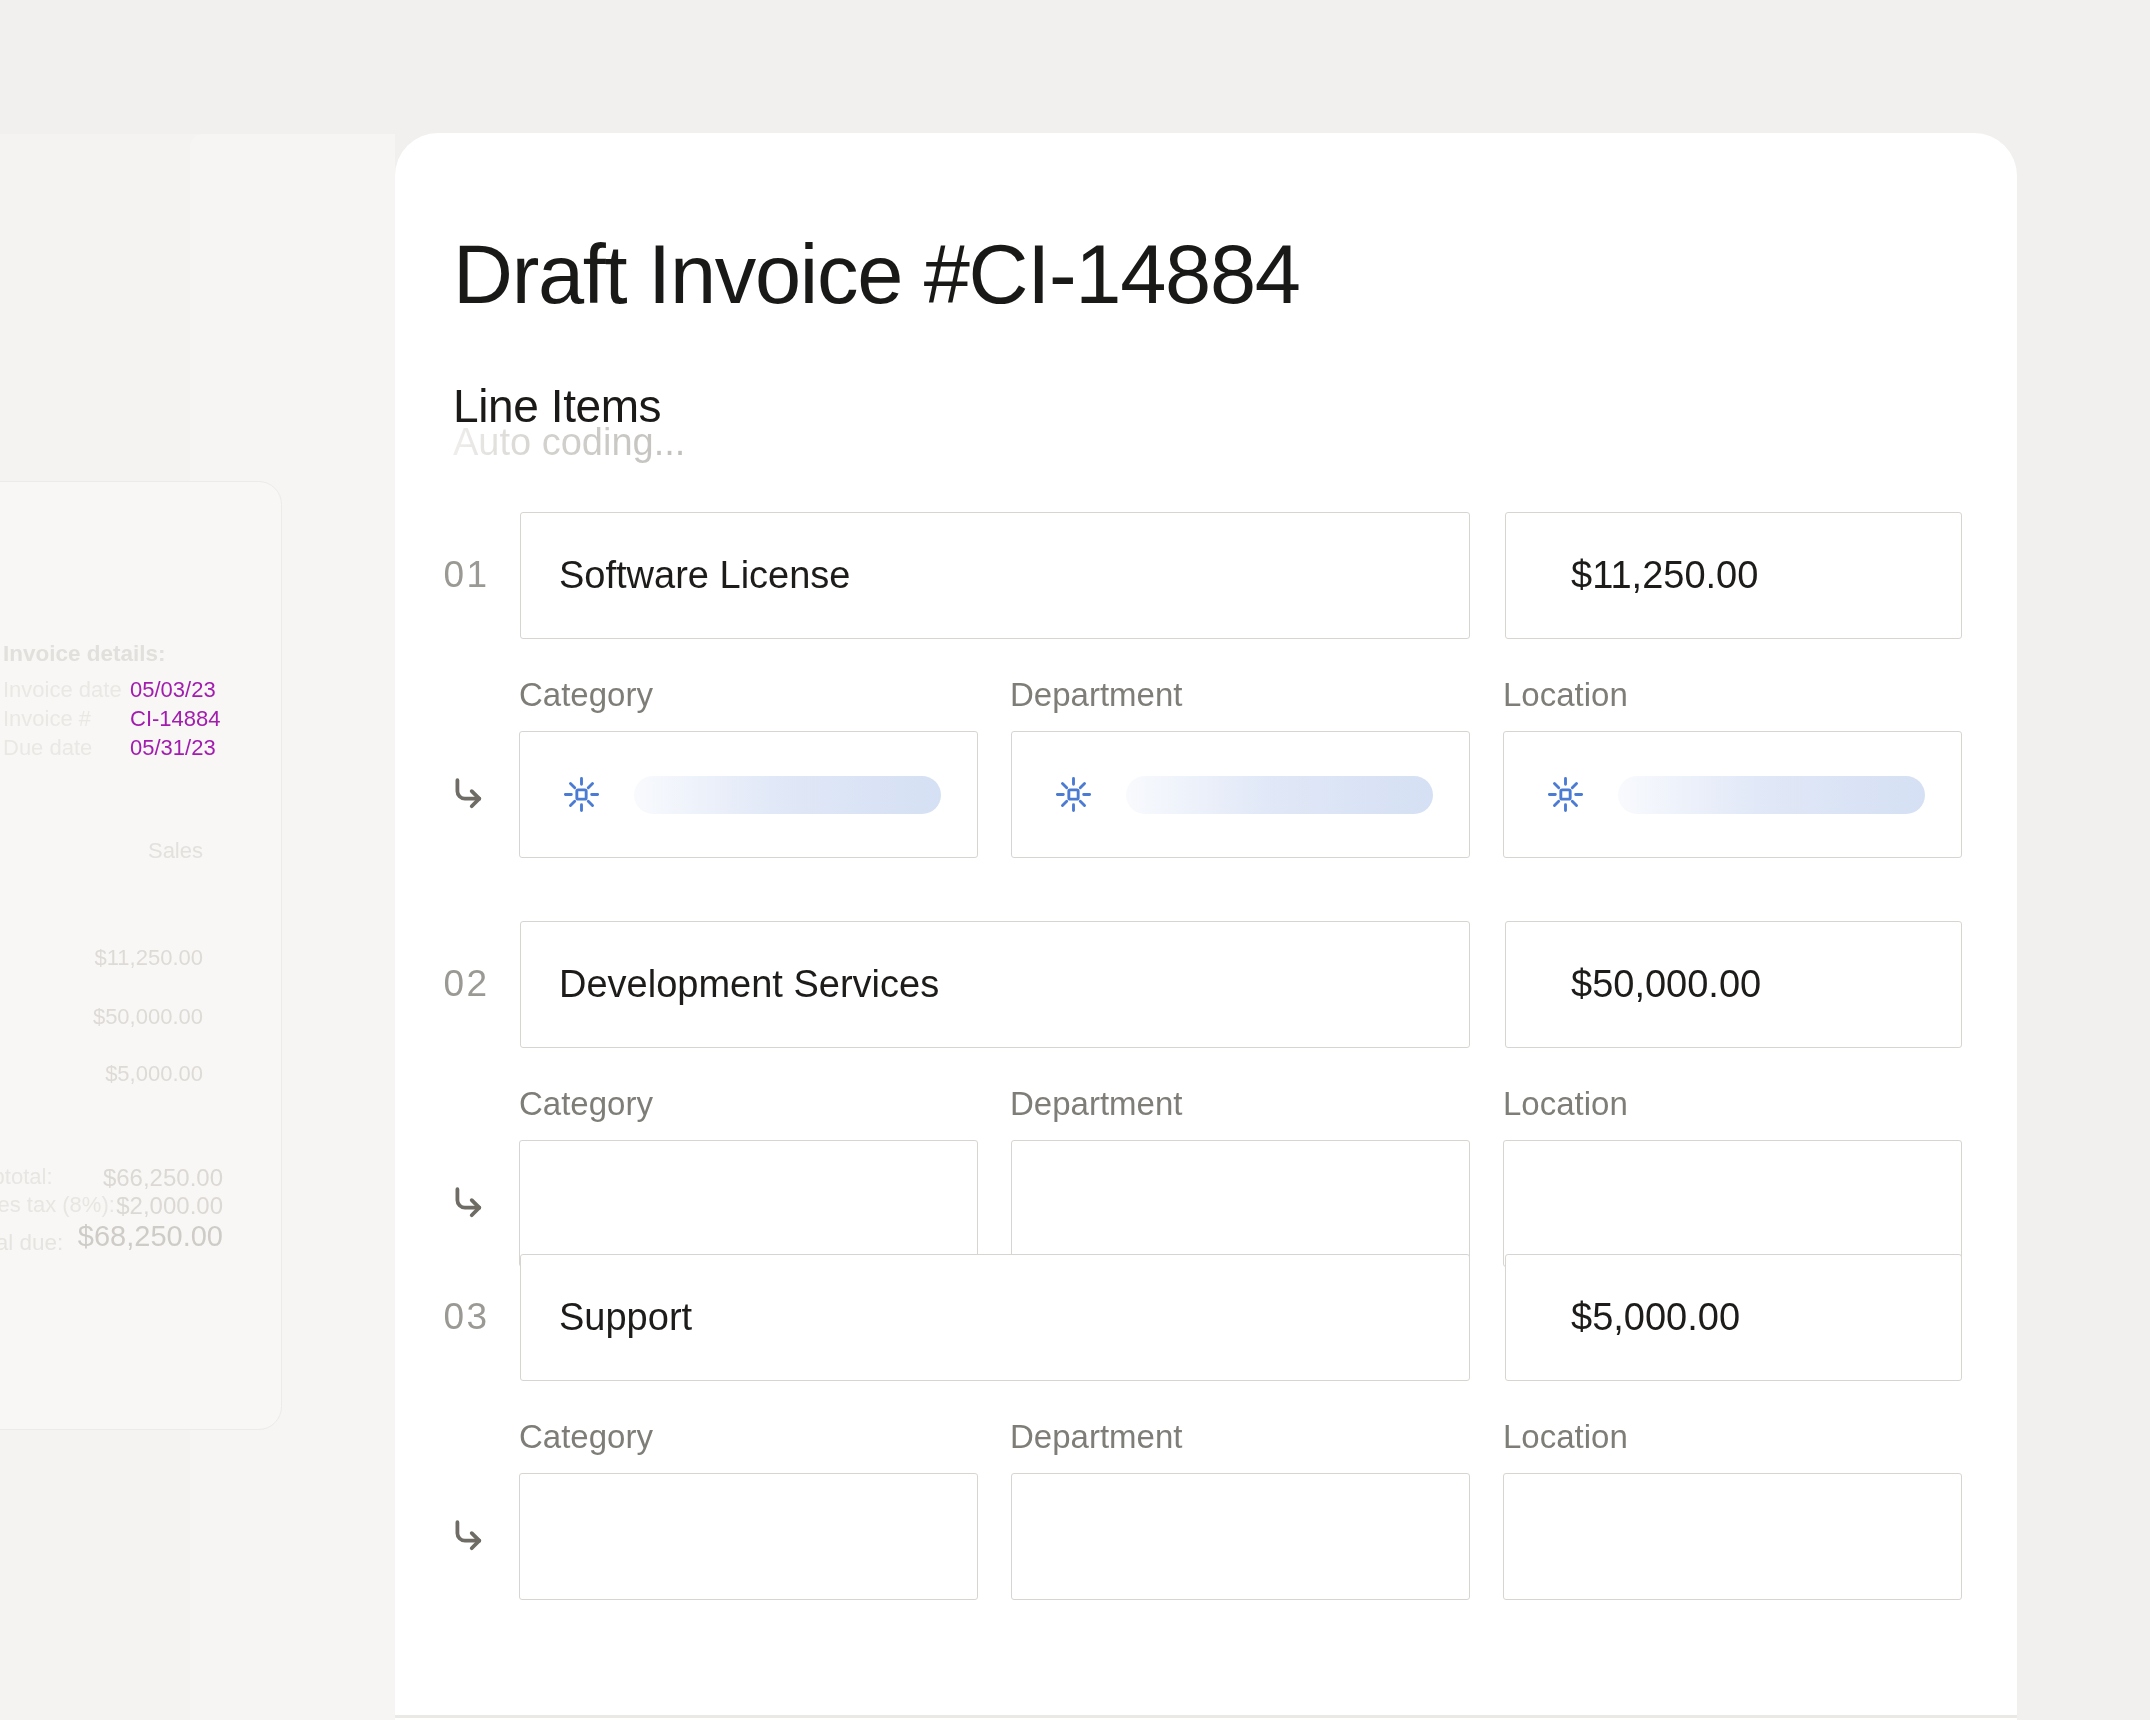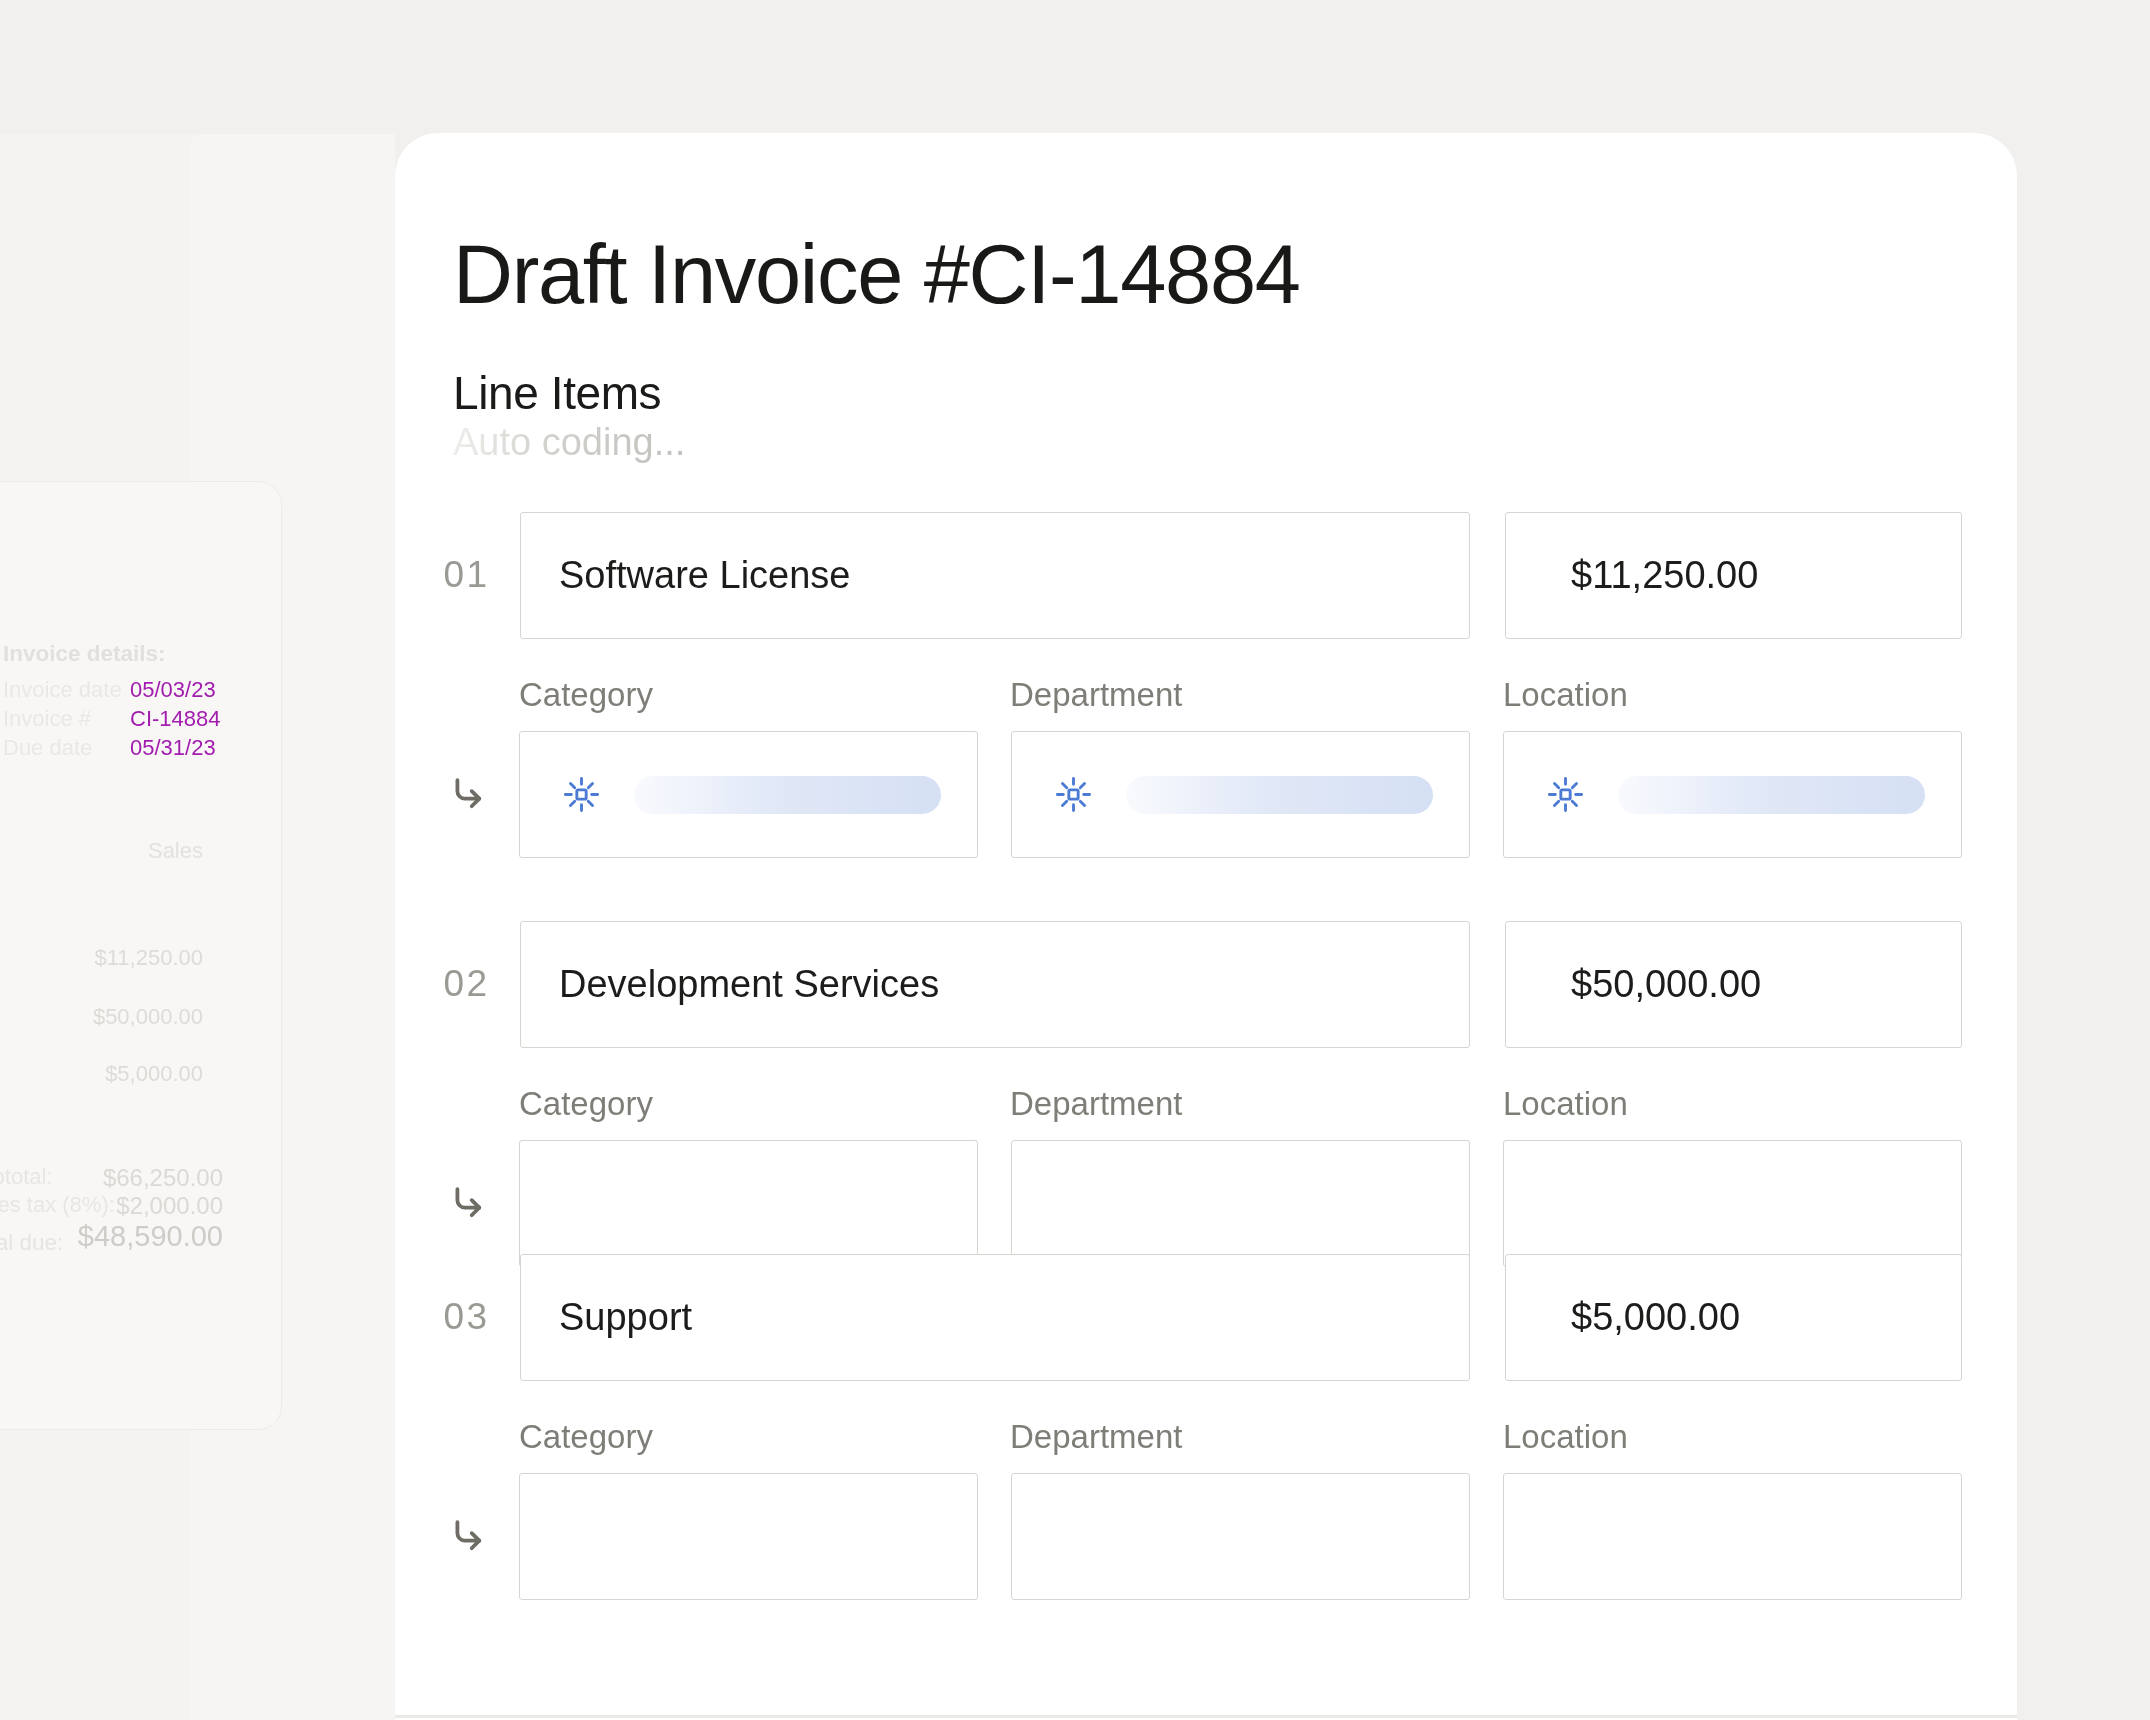--- a/index.html
+++ b/index.html
@@ -32,21 +32,21 @@
   
   .main-card{
     position:absolute;left:395px;top:133px;width:1622px;height:1588px;
     background:#ffffff;border-top-left-radius:43px;border-top-right-radius:43px;
   }
   .card-title{
     position:absolute;left:58px;top:97px;
     font-size:83px;line-height:1.08;font-weight:500;letter-spacing:-1.3px;color:#191917;white-space:nowrap;
   }
   .section-heading{
-    position:absolute;left:58px;top:233px;
+    position:absolute;left:58px;top:246px;
     font-size:46px;font-weight:500;letter-spacing:-0.4px;color:#1b1a18;white-space:nowrap;
   }
   .status-text{
     position:absolute;left:58px;top:288px;
     font-size:38px;font-weight:400;white-space:nowrap;width:max-content;
     background:linear-gradient(90deg,#efeeec 0%,#d3d1cd 40%,#c2c0bc 100%);
     -webkit-background-clip:text;background-clip:text;color:transparent;
   }
 
   .line-item{position:absolute;left:395px;width:1622px;height:336px;}
@@ -97,21 +97,21 @@
     <div class="abs ip-amount-header" style="right:78px;top:356px;">Sales</div>
     <div class="abs ip-amount" style="right:78px;top:463px;">$11,250.00</div>
     <div class="abs ip-amount" style="right:78px;top:522px;">$50,000.00</div>
     <div class="abs ip-amount" style="right:78px;top:579px;">$5,000.00</div>
 
     <div class="abs ip-total-label" style="left:16.7px;top:682px;">Subtotal:</div>
     <div class="abs ip-total-value" style="right:58px;top:682px;">$66,250.00</div>
     <div class="abs ip-total-label" style="left:16.7px;top:710px;">Sales tax (8%):</div>
     <div class="abs ip-total-value" style="right:58px;top:710px;">$2,000.00</div>
     <div class="abs ip-due-label" style="left:16.7px;top:748px;">Total due:</div>
-    <div class="abs ip-due-value" style="right:58px;top:738px;">$48,590.00</div>
+    <div class="abs ip-due-value" style="right:58px;top:738px;">$68,250.00</div>
   </div>
 
   <div class="main-card">
     <div class="card-title">Draft Invoice #CI-14884</div>
     <div class="section-heading">Line Items</div>
     <div class="status-text">Auto coding...</div>
   </div>
 
   <div class="line-item" style="top:512px;">
     <div class="item-number">01</div>

